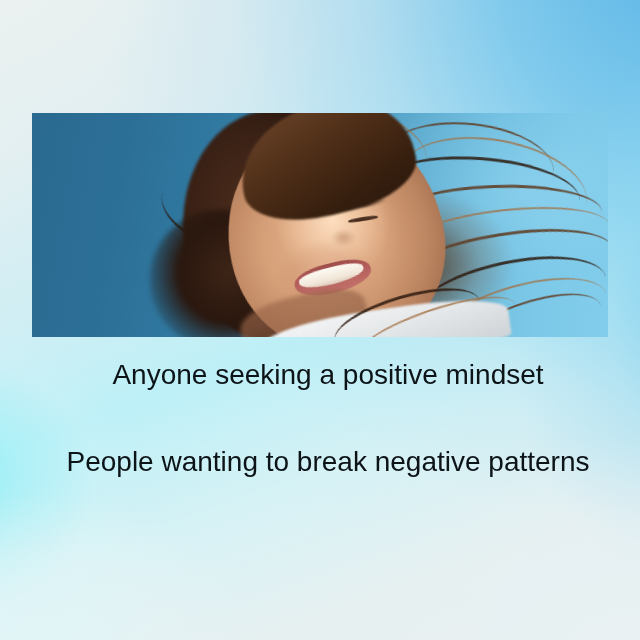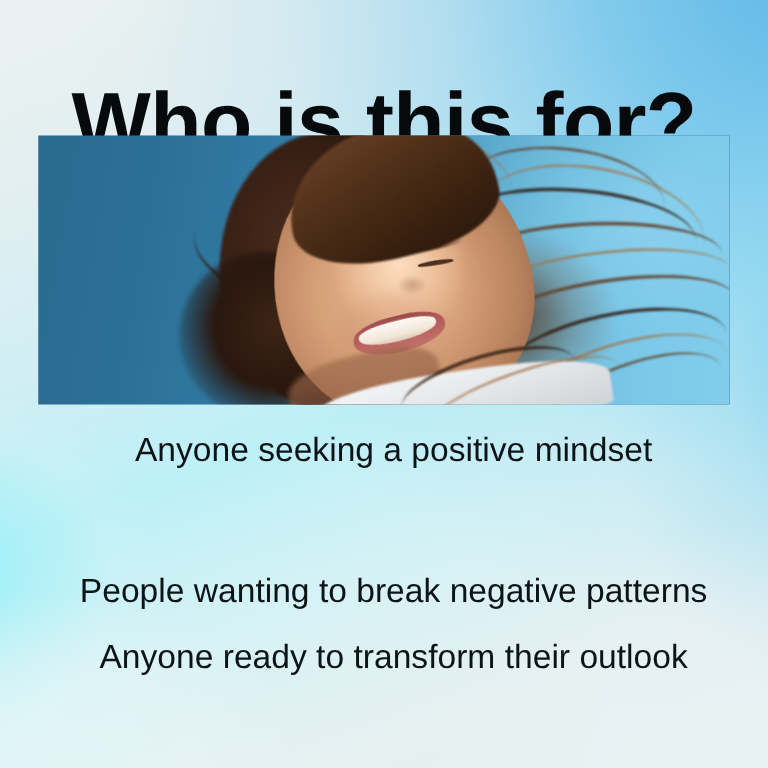--- a/index.html
+++ b/index.html
@@ -317,37 +317,36 @@
     left: 16px;
     right: 0;
     text-align: center;
     color: #0d1418;
     font-size: 28px;
     line-height: 34px;
     font-weight: 400;
     white-space: nowrap;
   }
   #line1 { top: 358px; }
-  #line2 { top: 445px; margin-top: 31px; }
+  #line2 { top: 445px; }
   #line3 { top: 531px; }
 </style>
 </head>
 <body>
 
 <div id="slide">
 
   <div class="bg-layer bg-base"></div>
   <div class="bg-layer bg-blue-tr"></div>
   <div class="bg-layer bg-blue-right"></div>
   <div class="bg-layer bg-cyan-left"></div>
   <div class="bg-layer bg-pale-bl"></div>
   <div class="bg-layer bg-pale-br"></div>
   <div class="bg-layer bg-pale-tl"></div>
 
-  <h1 id="title">Who is this for?</h1>
 
   <div id="photo" aria-label="Smiling young woman with long brown hair blowing in the wind against a blue sky, wearing a white top">
     <div class="ph ph-sky"></div>
     <div class="ph ph-sky-glow"></div>
 
     <div class="ph-hair-wind"></div>
 
     <div class="strand" style="left:352px; top:10px;  width:170px; height:80px;  border-width:2px 0 0 0; transform:rotate(6deg);"></div>
     <div class="strand lt" style="left:366px; top:26px;  width:190px; height:96px;  border-width:2px 0 0 0; transform:rotate(10deg);"></div>
     <div class="strand dk" style="left:344px; top:44px;  width:204px; height:70px;  border-width:3px 0 0 0; transform:rotate(4deg);"></div>
@@ -379,15 +378,14 @@
     <div class="ph-hair-front"></div>
 
     <div class="strand dk" style="left:300px; top:182px; width:150px; height:48px; border-width:3px 0 0 0; transform:rotate(-16deg);"></div>
     <div class="strand lt" style="left:318px; top:196px; width:170px; height:44px; border-width:2px 0 0 0; transform:rotate(-19deg);"></div>
   </div>
 
   <div class="line" id="line1">Anyone seeking a positive mindset</div>
 
   <div class="line" id="line2">People wanting to break negative patterns</div>
 
-  <div class="line" id="line3">Anyone ready to transform their outlook</div>
 
 </div>
 
 </body></html>

